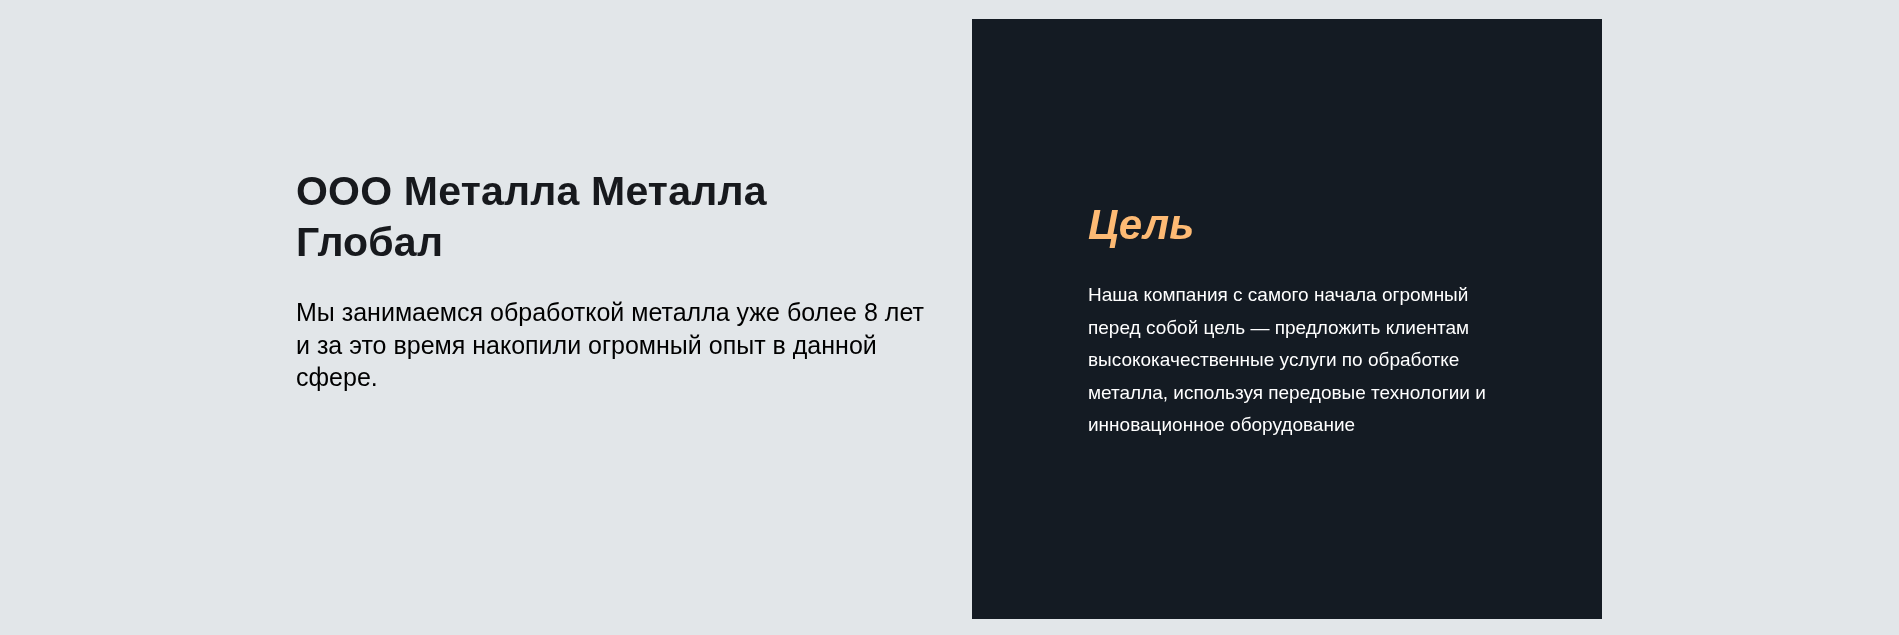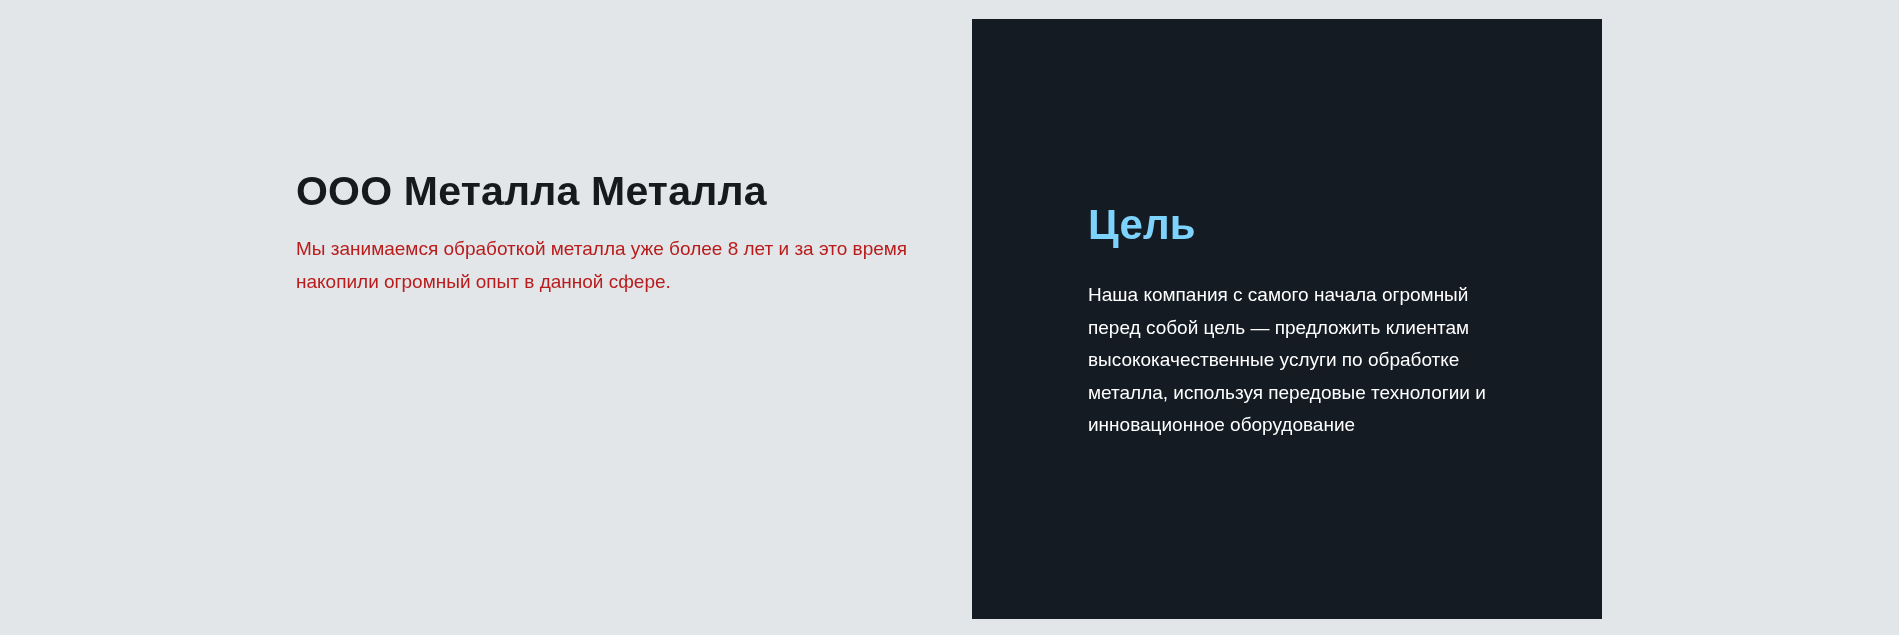--- a/index.html
+++ b/index.html
@@ -21,61 +21,63 @@
   .about-title {
     font-size: 41px;
     line-height: 51px;
     font-weight: 700;
     color: #17191d;
     letter-spacing: 0.2px;
     max-width: 560px;
   }
   .about-title .title-line { display: block; }
   .about-text {
-    margin-top: 16px;
+    margin-top: 28px;
     max-width: 640px;
-    font-size: 19px;
+    font-size: 25px;
     line-height: 32.5px;
     font-weight: 400;
-    color: #b91c1c;
+    color: #000000;
   }
   .about-text p { margin: 0; }
 
   
   .goal-card {
     position: absolute;
     left: 972px;
     top: 19px;
     width: 630px;
     height: 600px;
     background: #141b23;
     padding: 180px 94px 0 116px;
   }
   .goal-title {
     font-size: 42px;
     line-height: 52px;
     font-weight: 700;
-    color: #7dd3fc;
+    color: #fdba74;
     letter-spacing: 0.2px;
+    font-style: italic;
   }
   .goal-body {
     margin-top: 28px;
     max-width: 420px;
     font-size: 19px;
     line-height: 32.5px;
     font-weight: 400;
     color: #ffffff;
   }
 </style>
 </head>
 <body>
 
 <section class="about-block">
   <h1 class="about-title">
     <span class="title-line">ООО Металла Металла</span>
+    <span class="title-line">Глобал</span>
   </h1>
   <div class="about-text">
     <p> Мы занимаемся обработкой металла уже более 8 лет и за это время накопили огромный опыт в данной сфере.</p>
   </div>
 </section>
 
 <aside class="goal-card">
   <h2 class="goal-title">Цель</h2>
   <p class="goal-body">Наша компания с самого начала огромный перед собой цель — предложить клиентам высококачественные услуги по обработке металла, используя передовые технологии и инновационное оборудование</p>
 </aside>

